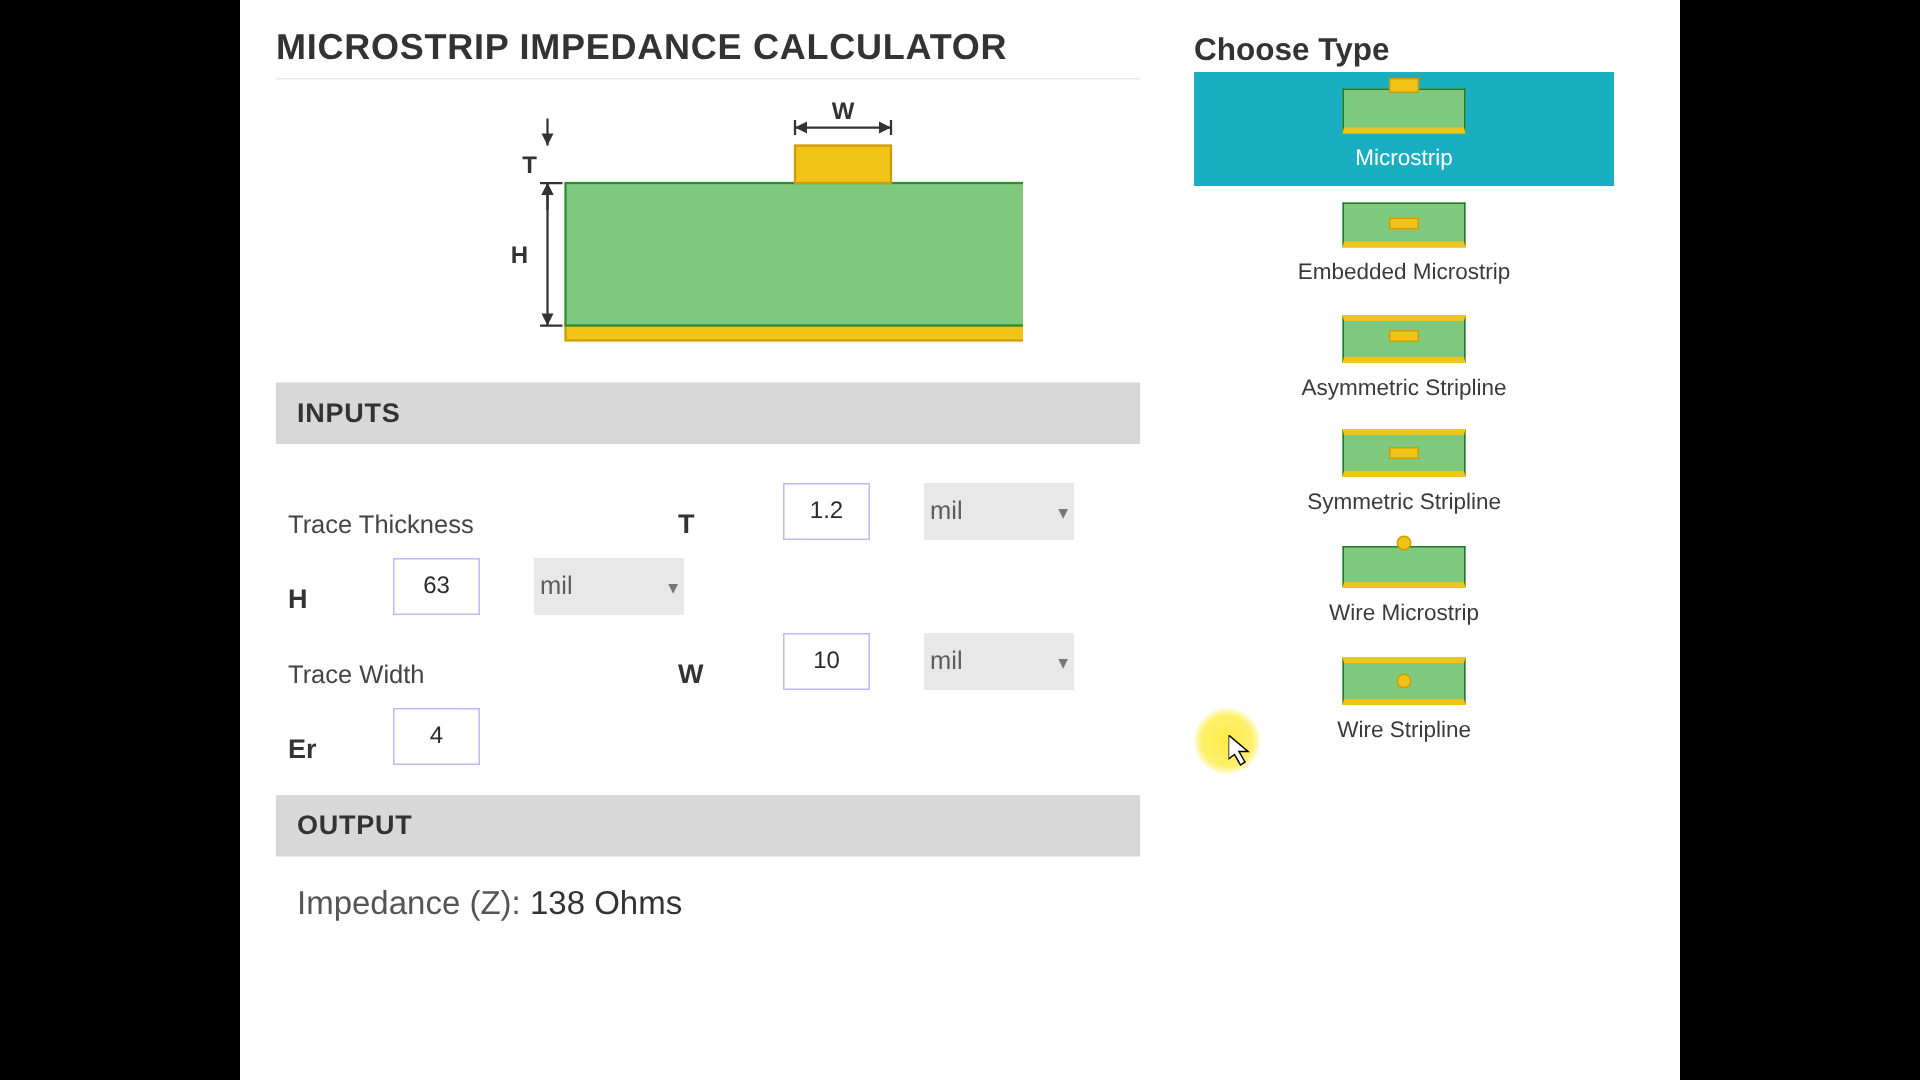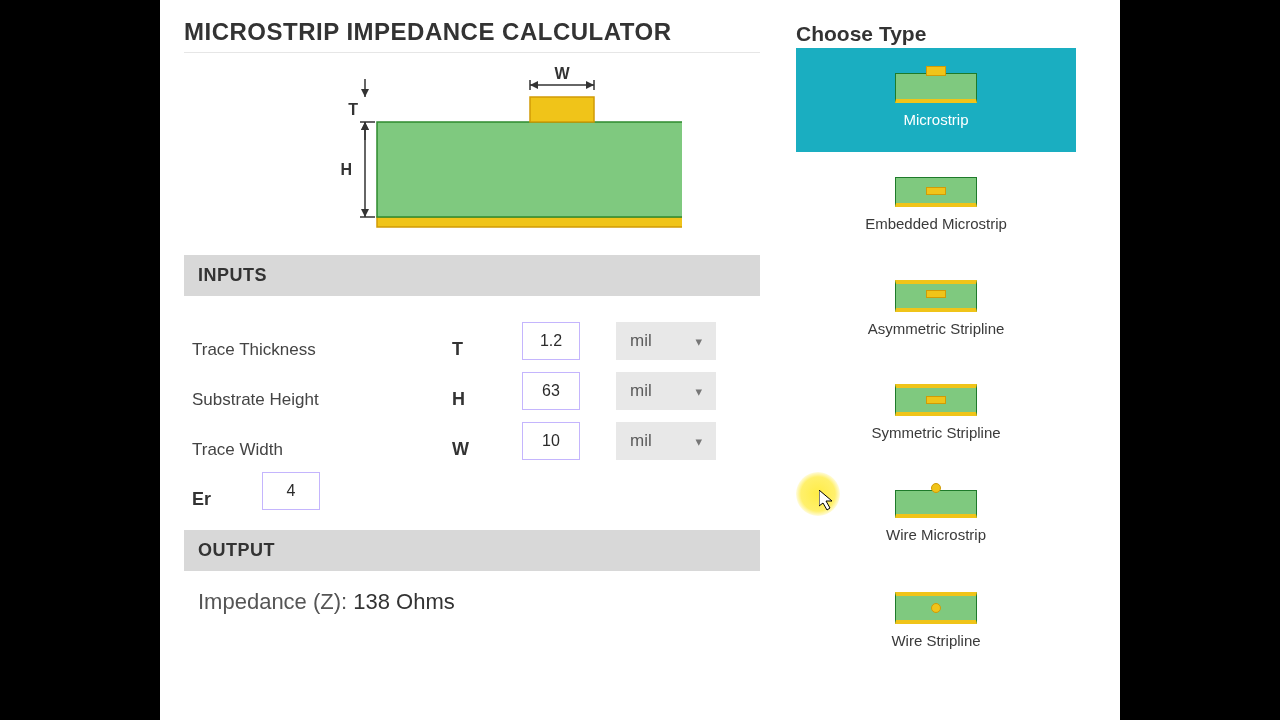--- a/index.html
+++ b/index.html
@@ -82,21 +82,21 @@
     margin-right: 36px;
     background: #fff;
   }
   .unit-select {
     width: 100px;
     height: 38px;
     background: #e8e8e8;
     display: inline-flex;
     align-items: center;
     justify-content: space-between;
-    padding: 0 14px;
+    padding: 0 4px;
     font-size: 17px;
     color: #5c5c5c;
     cursor: pointer;
   }
   .unit-select .chev {
     font-size: 13px;
     color: #777;
   }
   .output-body {
     padding: 18px 14px;
@@ -111,21 +111,21 @@
   }
   
   .choose-title {
     font-size: 21px;
     font-weight: 700;
     color: #333;
     margin: 4px 0 2px 0;
   }
   .type-card {
     width: 280px;
-    height: 104px;
+    height: 76px;
     display: flex;
     flex-direction: column;
     align-items: center;
     justify-content: center;
     cursor: pointer;
     color: #3a3a3a;
     font-size: 15px;
     margin-bottom: 0;
   }
   .type-card.selected {
@@ -262,21 +262,20 @@
         <div class="input-row">
           <div class="inp-label">Trace Thickness</div>
           <div class="inp-symbol">T</div>
           <input class="inp-value" value="1.2" style="">
           <div class="unit-select">
             <span>mil</span>
             <span class="chev">▾</span>
           </div>
         </div>
         <div class="input-row">
-          <div class="inp-label">Substrate Height</div>
           <div class="inp-symbol">H</div>
           <input class="inp-value" value="63" style="">
           <div class="unit-select">
             <span>mil</span>
             <span class="chev">▾</span>
           </div>
         </div>
         <div class="input-row">
           <div class="inp-label">Trace Width</div>
           <div class="inp-symbol">W</div>

